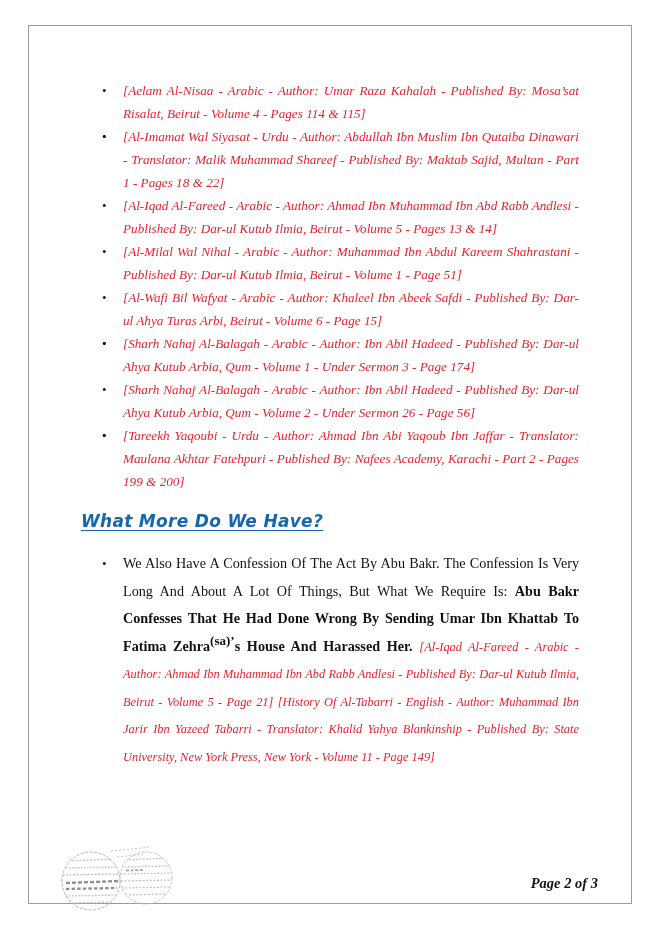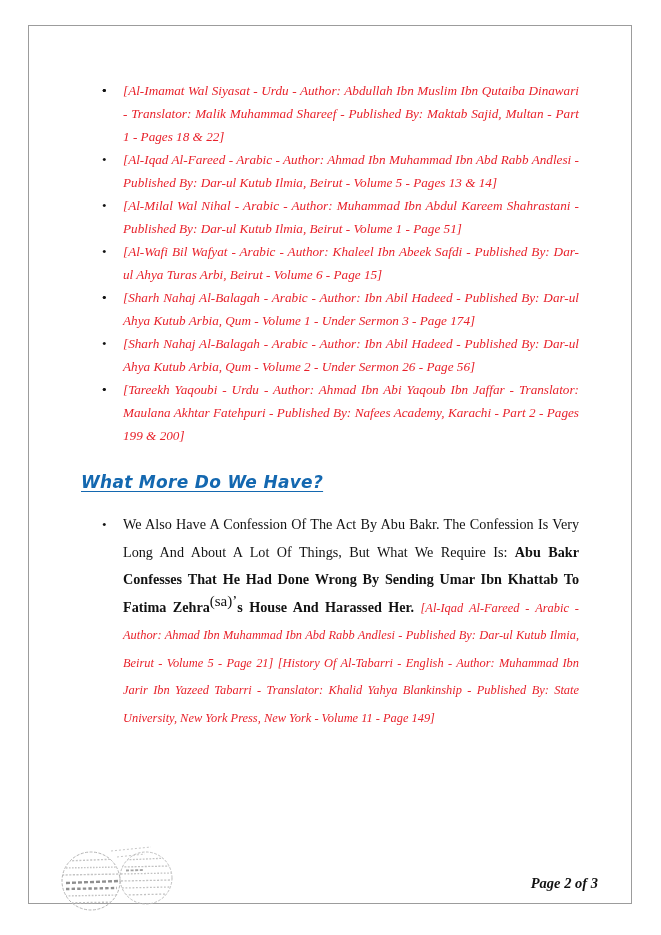--- a/index.html
+++ b/index.html
@@ -50,42 +50,42 @@
     line-height: 23px;
   }
   
   .heading {
     font-family: "DejaVu Sans", sans-serif;
     font-weight: bold;
     font-style: italic;
     color: var(--heading-blue, #1468b0);
     font-size: 17px;
     letter-spacing: 0.3px;
-    margin: 25px 0 0 0;
+    margin: 18px 0 0 0;
     text-decoration: underline;
     text-underline-offset: 3px;
     text-decoration-thickness: 1px;
   }
   
   .confession-item {
     position: relative;
     margin: 19px 0 0 20px;
     padding-left: 22px;
     color: var(--body-black, #121212);
     font-size: 14.2px;
     line-height: 27.5px;
     text-align: justify;
   }
   .confession-item .bullet { line-height: 27.5px; }
   .confession-item b { font-weight: bold; }
   .confession-item sup {
-    font-size: 15px;
+    font-size: 13px;
     line-height: 0;
     vertical-align: super;
-    font-weight: normal;
+    font-weight: bold;
   }
   .cite {
     color: var(--reference-red, #e8222b);
     font-style: italic;
     font-size: 12.4px;
     line-height: 23px;
   }
   
   .footer {
     position: absolute;
@@ -106,21 +106,21 @@
     pointer-events: none;
   }
 </style>
 </head>
 <body>
 
 <div class="sheet">
   <div class="content">
 
     <ul class="ref-list">
-        <li><span class="bullet">•</span></li>
+        <li><span class="bullet">•</span><span>[Aelam Al-Nisaa - Arabic - Author: Umar Raza Kahalah - Published By: Mosa’sat Risalat, Beirut - Volume 4 - Pages 114 &amp; 115]</span></li>
         <li><span class="bullet">•</span></li>
         <li><span class="bullet">•</span><span>[Al-Imamat Wal Siyasat - Urdu - Author: Abdullah Ibn Muslim Ibn Qutaiba Dinawari - Translator: Malik Muhammad Shareef - Published By: Maktab Sajid, Multan - Part 1 - Pages 18 &amp; 22]</span></li>
         <li><span class="bullet">•</span><span>[Al-Iqad Al-Fareed - Arabic - Author: Ahmad Ibn Muhammad Ibn Abd Rabb Andlesi - Published By: Dar-ul Kutub Ilmia, Beirut - Volume 5 - Pages 13 &amp; 14]</span></li>
         <li><span class="bullet">•</span><span>[Al-Milal Wal Nihal - Arabic - Author: Muhammad Ibn Abdul Kareem Shahrastani - Published By: Dar-ul Kutub Ilmia, Beirut - Volume 1 - Page 51]</span></li>
         <li><span class="bullet">•</span><span>[Al-Wafi Bil Wafyat - Arabic - Author: Khaleel Ibn Abeek Safdi - Published By: Dar-ul Ahya Turas Arbi, Beirut - Volume 6 - Page 15]</span></li>
         <li><span class="bullet">•</span></li>
         <li><span class="bullet">•</span><span>[Sharh Nahaj Al-Balagah - Arabic - Author: Ibn Abil Hadeed - Published By: Dar-ul Ahya Kutub Arbia, Qum - Volume 1 - Under Sermon 3 - Page 174]</span></li>
         <li><span class="bullet">•</span><span>[Sharh Nahaj Al-Balagah - Arabic - Author: Ibn Abil Hadeed - Published By: Dar-ul Ahya Kutub Arbia, Qum - Volume 2 - Under Sermon 26 - Page 56]</span></li>
         <li><span class="bullet">•</span></li>
         <li><span class="bullet">•</span><span>[Tareekh Yaqoubi - Urdu - Author: Ahmad Ibn Abi Yaqoub Ibn Jaffar - Translator: Maulana Akhtar Fatehpuri - Published By: Nafees Academy, Karachi - Part 2 - Pages 199 &amp; 200]</span></li>

